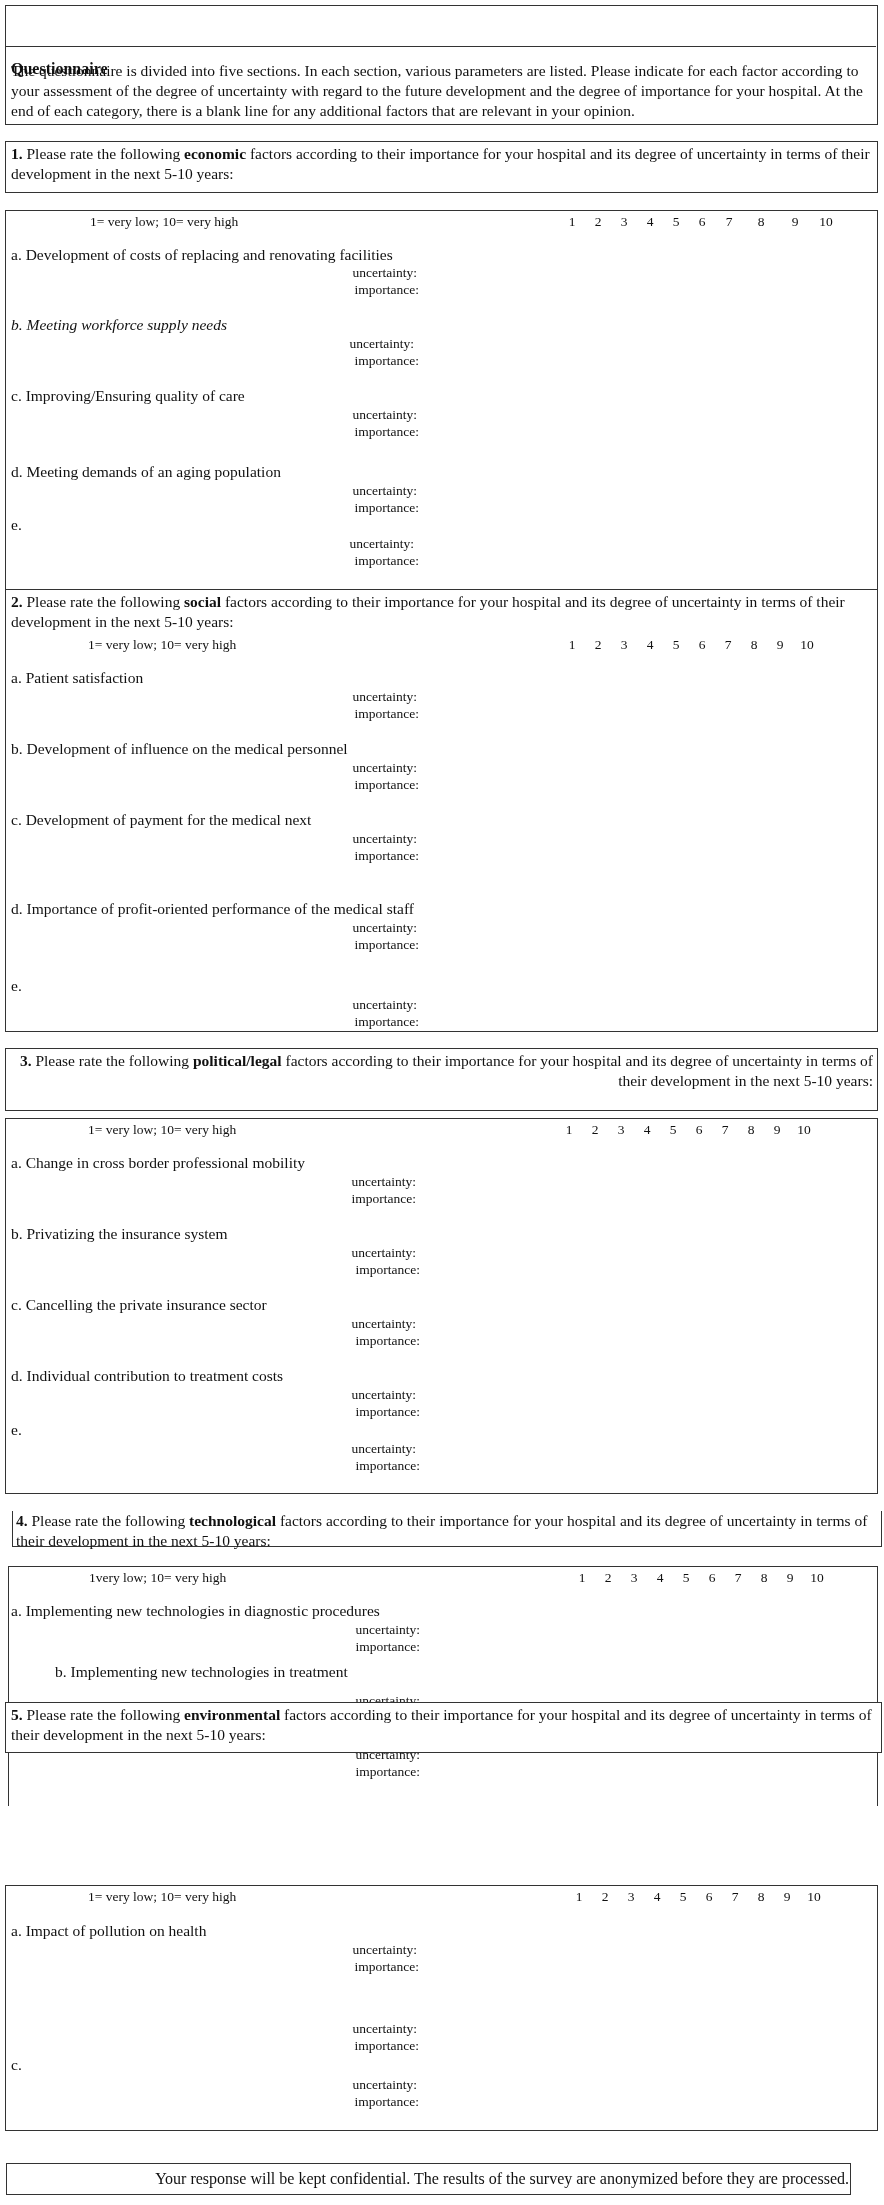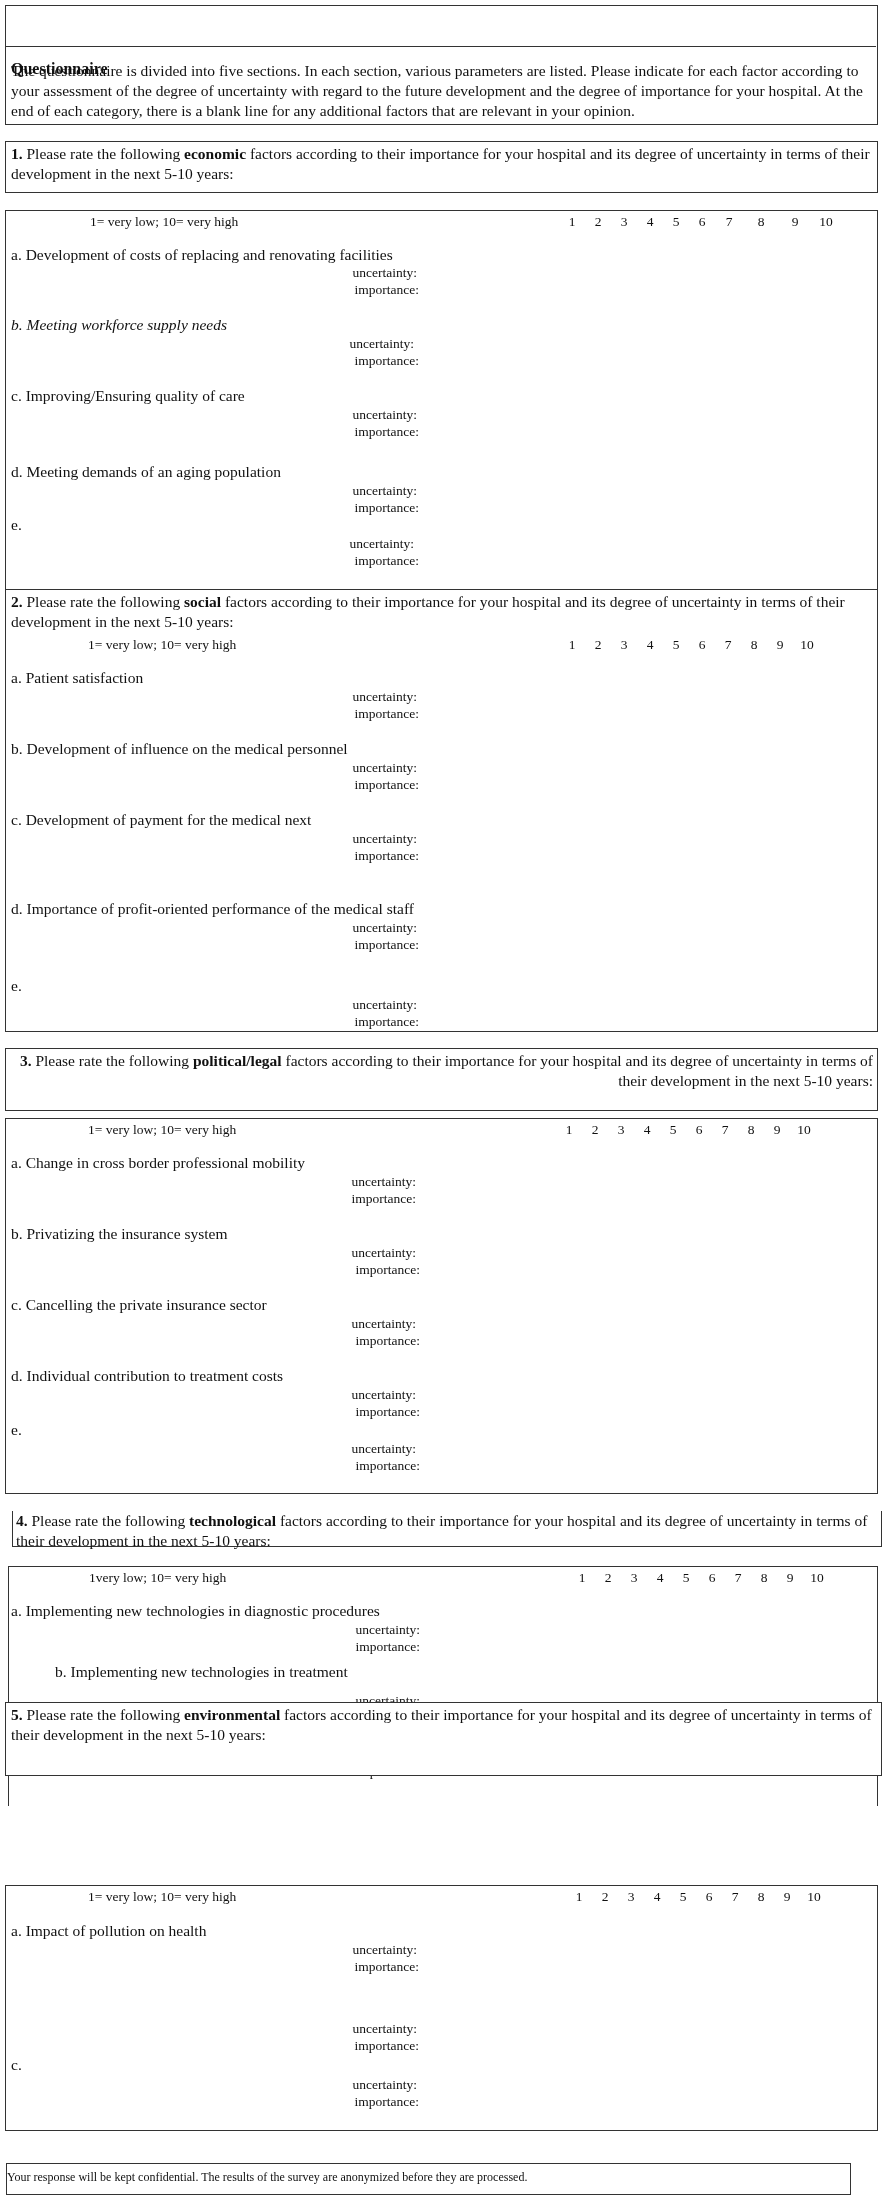--- a/index.html
+++ b/index.html
@@ -12,21 +12,21 @@
   .abs { position: absolute; white-space: nowrap; }
   .title { font-weight: bold; font-size: 16px; }
   .intro { font-size: 15.5px; line-height: 20px; white-space: normal; margin-top: 13px; }
   .prompt { font-size: 15.5px; line-height: 20px; white-space: normal; }
   .prompt b { font-weight: bold; }
   .scale-label { font-size: 13.5px; }
   .scale-nums { font-size: 13.5px; display: flex; }
   .scale-nums span { display: inline-block; text-align: center; }
   .item { font-size: 15.5px; }
   .sub { font-size: 13.5px; line-height: 17px; text-align: right; }
-  .footer { font-size: 12px; text-align: left; }
+  .footer { font-size: 16px; text-align: right; }
 </style>
 </head>
 <body>
 
 <div class="box" style="left:5px; top:5px; width:873px; height:120px;">
   <div class="abs title" style="left:5px; top:19px;margin-top:35px;">Questionnaire</div>
   <div class="abs" style="left:0; top:40px; width:870px; border-top:1.5px solid #333;"></div>
   <div class="abs intro" style="left:5px; top:42px; width:860px;">The questionnaire is divided into five sections. In each section, various parameters are listed. Please indicate for each factor according to your assessment of the degree of uncertainty with regard to the future development and the degree of importance for your hospital. At the end of each category, there is a blank line for any additional factors that are relevant in your opinion.</div>
 </div>
 
@@ -183,21 +183,21 @@
 
   <div class="abs item" style="left:2px; top:96px;margin-left:44px;">b. Implementing new technologies in treatment</div>
   <div class="abs sub" style="left:300px; top:125px; width:111px;">uncertainty:</div>
   <div class="abs sub" style="left:300px; top:142px; width:111px;">importance:</div>
 
   <div class="abs item" style="left:2px; top:160px;">c.</div>
   <div class="abs sub" style="left:300px; top:179px; width:111px;">uncertainty:</div>
   <div class="abs sub" style="left:300px; top:196px; width:111px;">importance:</div>
 </div>
 
-<div class="box" style="left:5px; top:1702px; width:877px; height:74px;">
+<div class="box" style="left:5px; top:1702px; width:877px; height:51px;">
   <div class="abs prompt" style="left:5px; top:2px; width:866px;">
     <b>5.</b><span> Please rate the following </span><b>environmental</b><span> factors according to their importance for your hospital and its degree of uncertainty in terms of their development in the next 5-10 years:</span>
   </div>
 </div>
 
 <div class="box" style="left:5px; top:1885px; width:873px; height:246px;">
   <div class="abs scale-label" style="left:82px; top:3px;">1= very low; 10= very high</div>
   <div class="abs scale-nums" style="left:560px; top:3px;">
     <span style="width:26px">1</span>
       <span style="width:26px">2</span>

